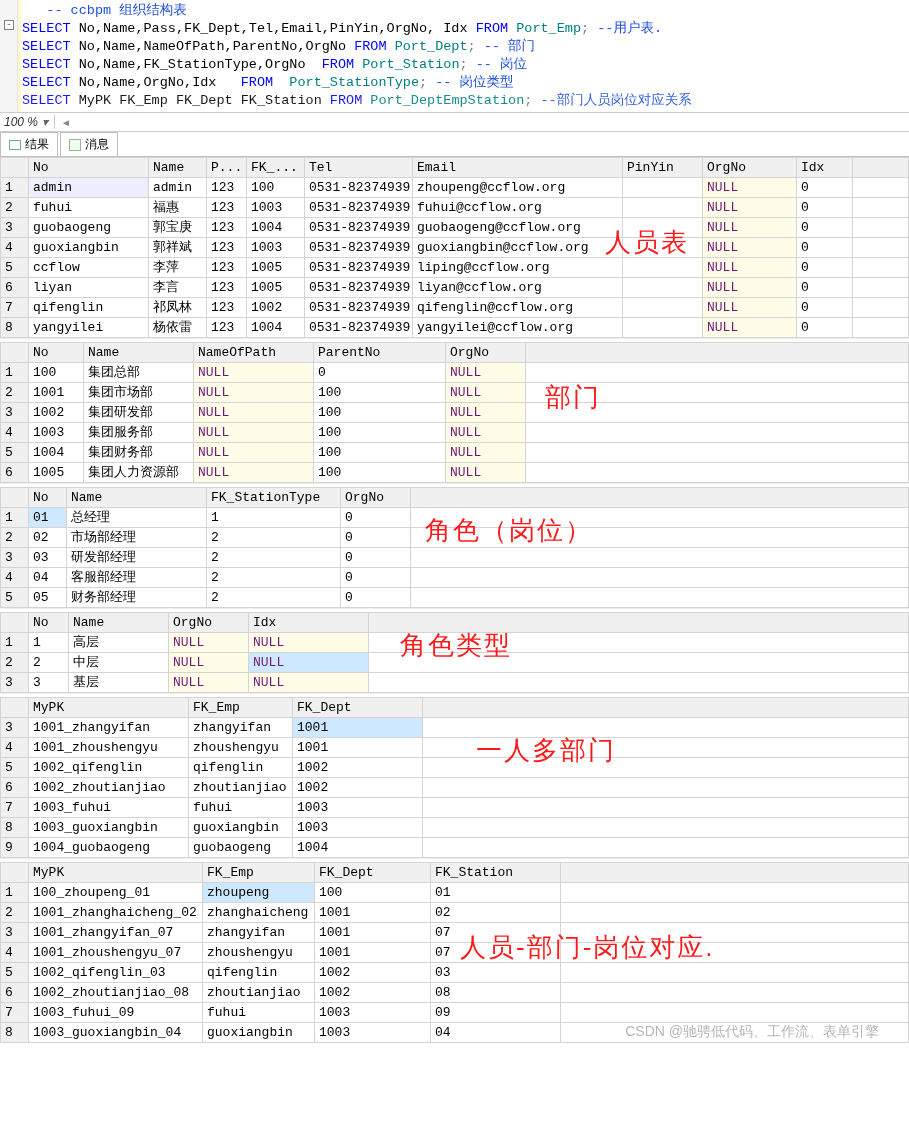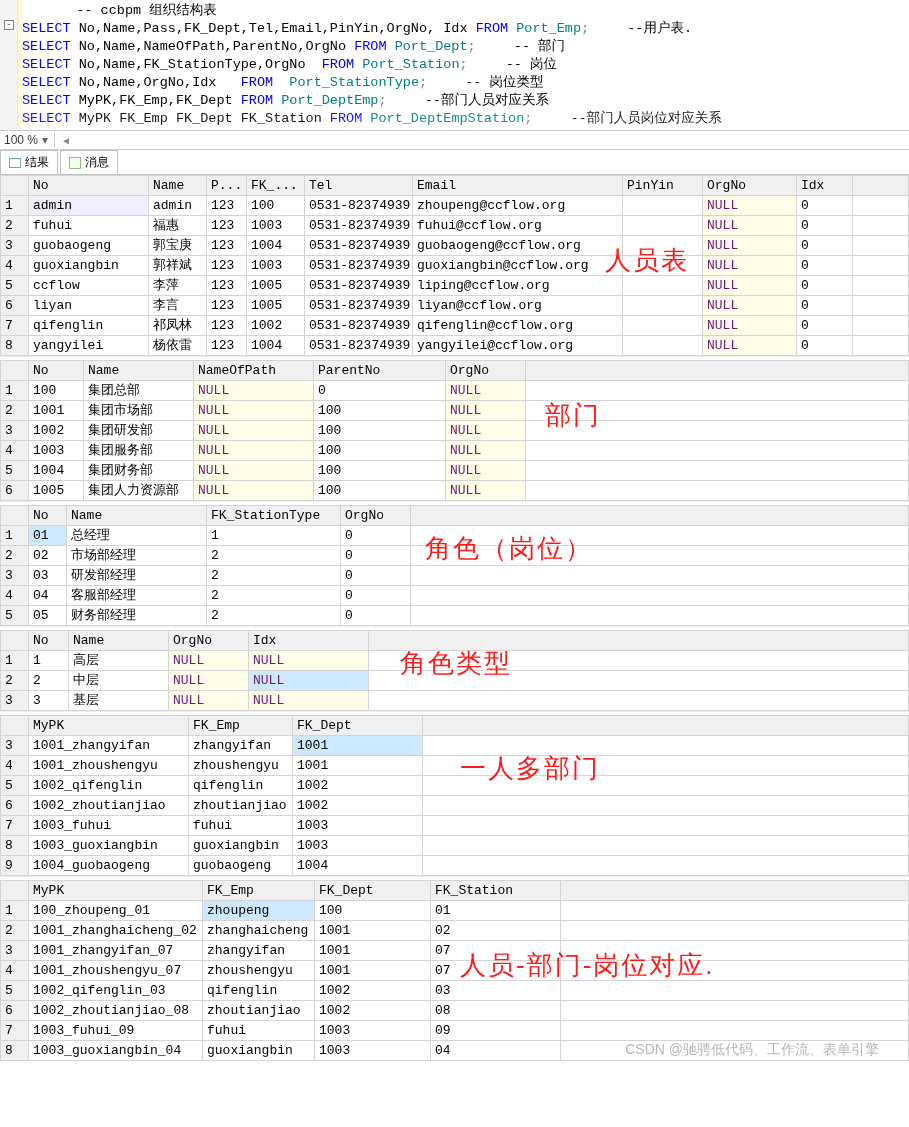--- a/index.html
+++ b/index.html
@@ -1,27 +1,27 @@
 <!DOCTYPE html>
 <html><head>
 <meta charset="utf-8">
 <style>
 * { box-sizing: border-box; margin: 0; padding: 0; }
 body { font-family: Consolas, "Courier New", monospace; font-size: 13px; background: #fff; width: 909px; }
 .sql-pane { background: #fff; padding: 2px 4px 2px 22px; position: relative; border-bottom: 1px solid #ccc; }
 .sql-pane .gutter { position: absolute; left: 0; top: 0; bottom: 0; width: 18px; background: #f5f5f5; border-right: 1px solid #e5e5e5; }
 .sql-pane .yellow-bar { position: absolute; left: 18px; top: 0; bottom: 0; width: 3px; background: #fffacd; }
 .sql-line { white-space: pre; line-height: 18px; font-size: 13.5px; }
-.c-com { color: #000000; padding-left: 30px; }
+.c-com { color: #1d4ed8; }
 .c-kw { color: #0000ff; }
 .c-txt { color: #000; }
 .c-obj { color: #008080; }
 .c-gray { color: #808080; }
 .minus { position: absolute; left: 4px; top: 20px; width: 10px; height: 10px; border: 1px solid #808080; background: #fff; font-size: 9px; line-height: 8px; text-align: center; color: #555; }
-.zoom-bar { display: flex; align-items: center; font-size: 12px; padding: 2px 4px; border-bottom: 1px solid #ccc; font-family: "Segoe UI", sans-serif; color: #333; }
+.zoom-bar { display: flex; align-items: center; font-size: 12px; padding: 2px 4px; border-bottom: 1px solid #ccc; font-family: "Segoe UI", sans-serif; color: #333; font-style: italic; }
 .zoom-bar .sep { width:1px;height:14px;background:#ccc;margin:0 6px; }
 .tabs { display: flex; border-bottom: 1px solid #c0c0c0; font-family: Liberation Sans, sans-serif; font-size: 12px; }
 .tab { display: flex; align-items: center; padding: 3px 8px; border: 1px solid #c0c0c0; border-bottom: none; margin-right: 2px; background: #fff; gap:4px; }
 .tab:first-child { background: #fff; }
 .icon-sq { width: 12px; height: 10px; border: 1px solid #7a9; background: #fff; display:inline-block; }
 .icon-msg { width: 12px; height: 12px; border: 1px solid #9b8; background: #efe; display:inline-block; }
 .grid-wrap { position: relative; }
 table.grid { border-collapse: collapse; width: 100%; font-size: 13px; table-layout: fixed; }
 table.grid th, table.grid td { border: 1px solid #d4d4d4; padding: 2px 4px; text-align: left; white-space: nowrap; overflow: hidden; height: 19px; line-height:15px; }
 table.grid th { background: #f0f0f0; font-weight: normal; }
@@ -39,21 +39,20 @@
 
 <div class="sql-pane">
   <div class="gutter"></div>
   <div class="yellow-bar"></div>
   <div class="minus">-</div>
   <div class="sql-line"><span class="c-com">   -- ccbpm 组织结构表</span></div>
   <div class="sql-line"><span class="c-kw">SELECT</span><span class="c-txt"> No,Name,Pass,FK_Dept,Tel,Email,PinYin,OrgNo, Idx </span><span class="c-kw">FROM</span><span class="c-obj"> Port_Emp</span><span class="c-gray">; </span><span class="c-com">--用户表.</span></div>
   <div class="sql-line"><span class="c-kw">SELECT</span><span class="c-txt"> No,Name,NameOfPath,ParentNo,OrgNo </span><span class="c-kw">FROM</span><span class="c-obj"> Port_Dept</span><span class="c-gray">; </span><span class="c-com">-- 部门</span></div>
   <div class="sql-line"><span class="c-kw">SELECT</span><span class="c-txt"> No,Name,FK_StationType,OrgNo  </span><span class="c-kw">FROM</span><span class="c-obj"> Port_Station</span><span class="c-gray">; </span><span class="c-com">-- 岗位</span></div>
   <div class="sql-line"><span class="c-kw">SELECT</span><span class="c-txt"> No,Name,OrgNo,Idx   </span><span class="c-kw">FROM</span><span class="c-obj">  Port_StationType</span><span class="c-gray">; </span><span class="c-com">-- 岗位类型</span></div>
-  <div class="sql-line"><span class="c-kw">SELECT</span><span class="c-txt"> MyPK,FK_Emp,FK_Dept </span><span class="c-kw">FROM</span><span class="c-obj"> Port_DeptEmp</span><span class="c-gray">; </span><span class="c-com">--部门人员对应关系</span></div>
   <div class="sql-line" style="opacity:0.9"><span class="c-kw">SELECT</span><span class="c-txt"> MyPK FK_Emp FK_Dept FK_Station </span><span class="c-kw">FROM</span><span class="c-obj"> Port_DeptEmpStation</span><span class="c-gray">; </span><span class="c-com">--部门人员岗位对应关系</span></div>
 </div>
 
 <div class="zoom-bar">
   <span>100 %</span>
   <span style="margin-left:4px;color:#666">▾</span>
   <span class="sep"></span>
   <span style="color:#888;font-size:10px">◄</span>
 </div>
 
@@ -472,21 +471,21 @@
         </tr>
         <tr>
           <td class="rownum">9</td>
           <td>1004_guobaogeng</td>
           <td>guobaogeng</td>
           <td>1004</td>
           <td></td>
         </tr>
       </tbody>
     </table>
-  <div class="overlay" style="top:36px; left:460px;">一人多部门</div>
+  <div class="overlay" style="top:36px; left:476px;">一人多部门</div>
 </div>
 <div class="spacer"></div>
 
 <div class="grid-wrap">
   <table class="grid" id="grid_deptempstation">
     <colgroup>
         <col style="width:28px">
         <col style="width:174px">
         <col style="width:112px">
         <col style="width:116px">

